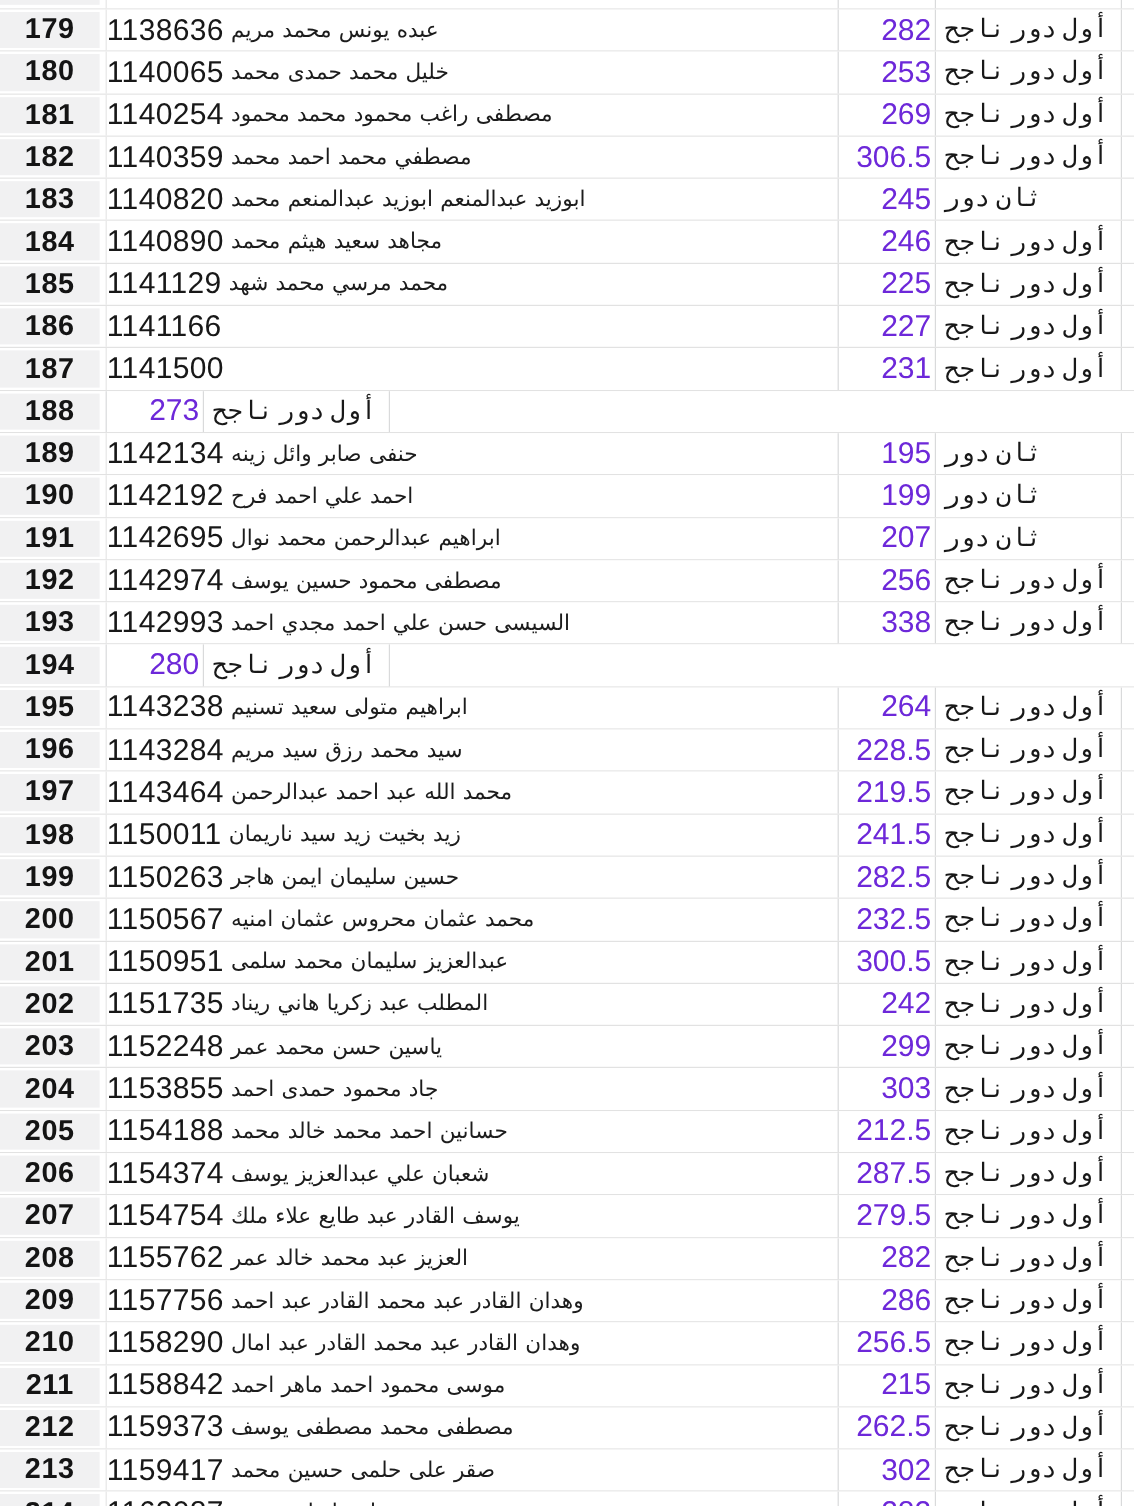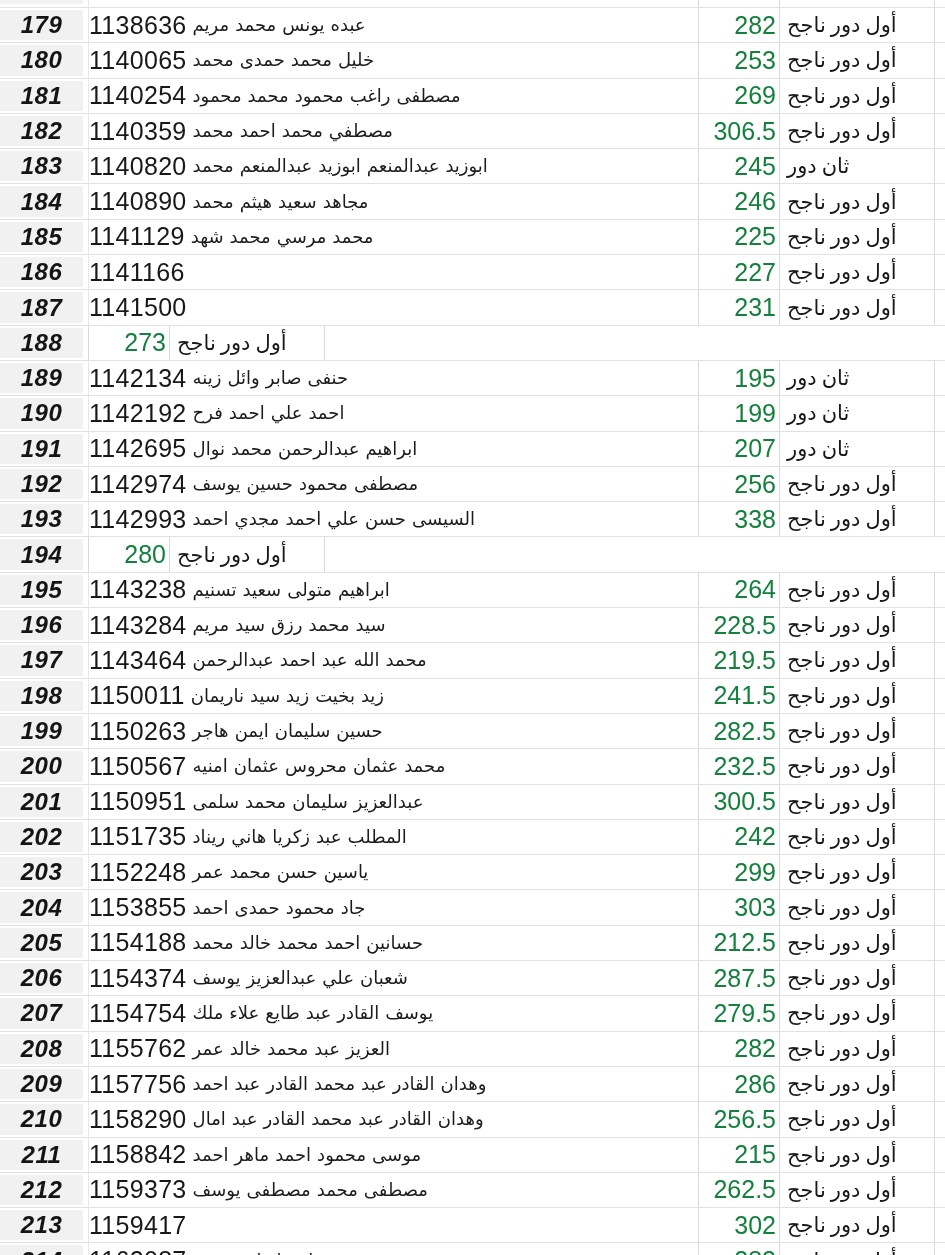--- a/index.html
+++ b/index.html
@@ -3,48 +3,48 @@
 <meta charset="utf-8">
 <style>
   html,body{margin:0;padding:0;background:#ffffff;}
   .sheet{
     position:relative;width:945px;height:1255px;overflow:hidden;background:#fff;
     font-family:"Liberation Sans","DejaVu Sans",sans-serif;color:#1c1c1c;
   }
   .row{display:flex;height:35.3px;box-sizing:border-box;border-bottom:1px solid #e2e2e2;background:#fff;}
   .row.partial{height:8px;}
   
-  .c-no{width:88px;box-sizing:border-box;display:flex;font-style:italic;}
+  .c-no{width:88px;box-sizing:border-box;display:flex;}
   .chip{
     width:83px;margin:2px 5px 2px 0;background:#f1f1f2;
     display:flex;align-items:center;justify-content:center;
     font-weight:700;font-size:24px;letter-spacing:.5px;color:#141414;
   }
   .partial .chip{margin:0 5px 3px 0;}
   
   .c-main{
     width:610px;box-sizing:border-box;border-left:1px solid #e6e6e6;
     display:flex;align-items:center;padding-left:0;direction:ltr;overflow:hidden;white-space:nowrap;
   }
   .seat{font-size:25px;letter-spacing:.3px;margin-right:6px;color:#181818;}
   .words{direction:ltr;unicode-bidi:normal;}
   .w{display:inline-block;direction:rtl;unicode-bidi:isolate;}
   .w + .w{margin-left:6px;}
   .name-words{font-size:18px;}
   
   .c-score{
     width:81px;box-sizing:border-box;border-left:1px solid #d9dadb;
     display:flex;align-items:center;justify-content:flex-end;
-    padding-right:3px;font-size:25px;color:#15803d;padding-left:26px;
+    padding-right:3px;font-size:25px;color:#6d28d9;padding-left:26px;
   }
   
   .c-status{
     width:155px;box-sizing:border-box;border-left:1px solid #d9dadb;
     display:flex;align-items:center;padding-left:7px;font-size:21px;color:#181818;
-    overflow:hidden;white-space:nowrap;direction:ltr;
+    overflow:hidden;white-space:nowrap;direction:ltr;font-family:Liberation Mono, monospace;
   }
   .status-words .w + .w{margin-left:5px;}
   
   .c-edge{width:11px;box-sizing:border-box;border-left:1px solid #d9dadb;}
 </style>
 </head>
 <body>
 
 <div class="sheet">
 
@@ -524,20 +524,21 @@
           <span class="words status-words"><span class="w">ناجح</span><span class="w">دور</span><span class="w">أول</span></span>
         </div>
         <div class="c-edge"></div>
       </div>
       <div class="row">
         <div class="c-no">
           <div class="chip">213</div>
         </div>
         <div class="c-main">
           <span class="seat">1159417</span>
+          <span class="words name-words"><span class="w">محمد</span><span class="w">حسين</span><span class="w">حلمى</span><span class="w">على</span><span class="w">صقر</span></span>
         </div>
         <div class="c-score">302</div>
         <div class="c-status">
           <span class="words status-words"><span class="w">ناجح</span><span class="w">دور</span><span class="w">أول</span></span>
         </div>
         <div class="c-edge"></div>
       </div>
       <div class="row">
         <div class="c-no">
           <div class="chip">214</div>

